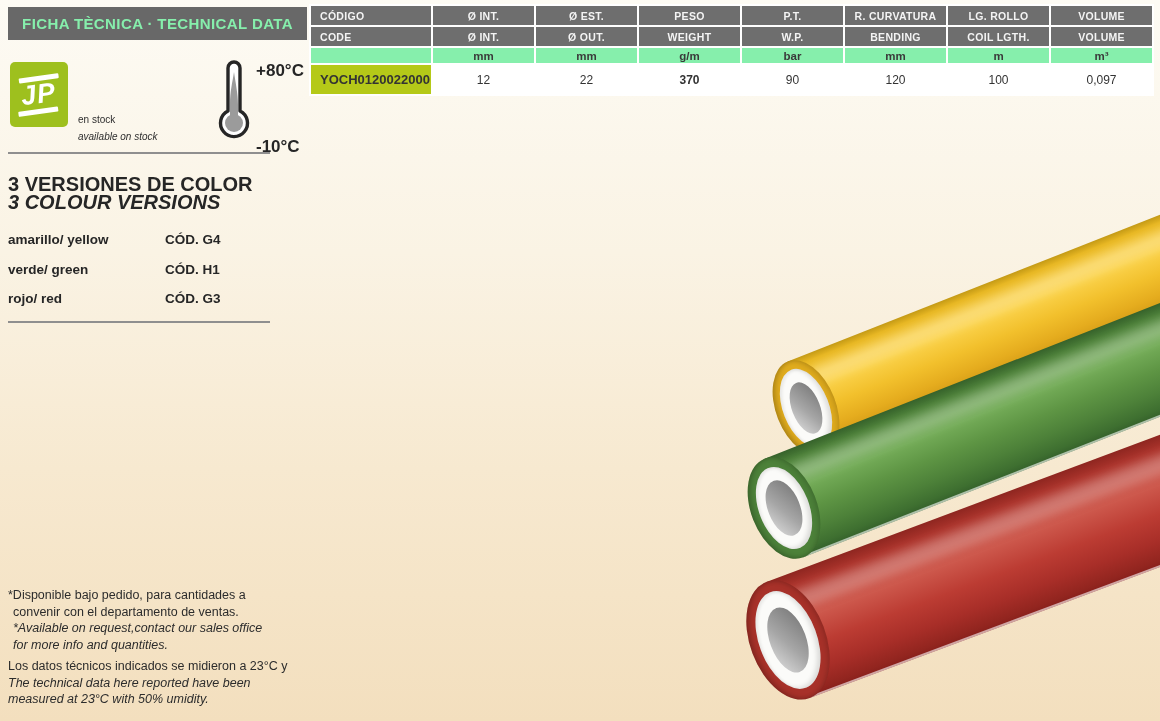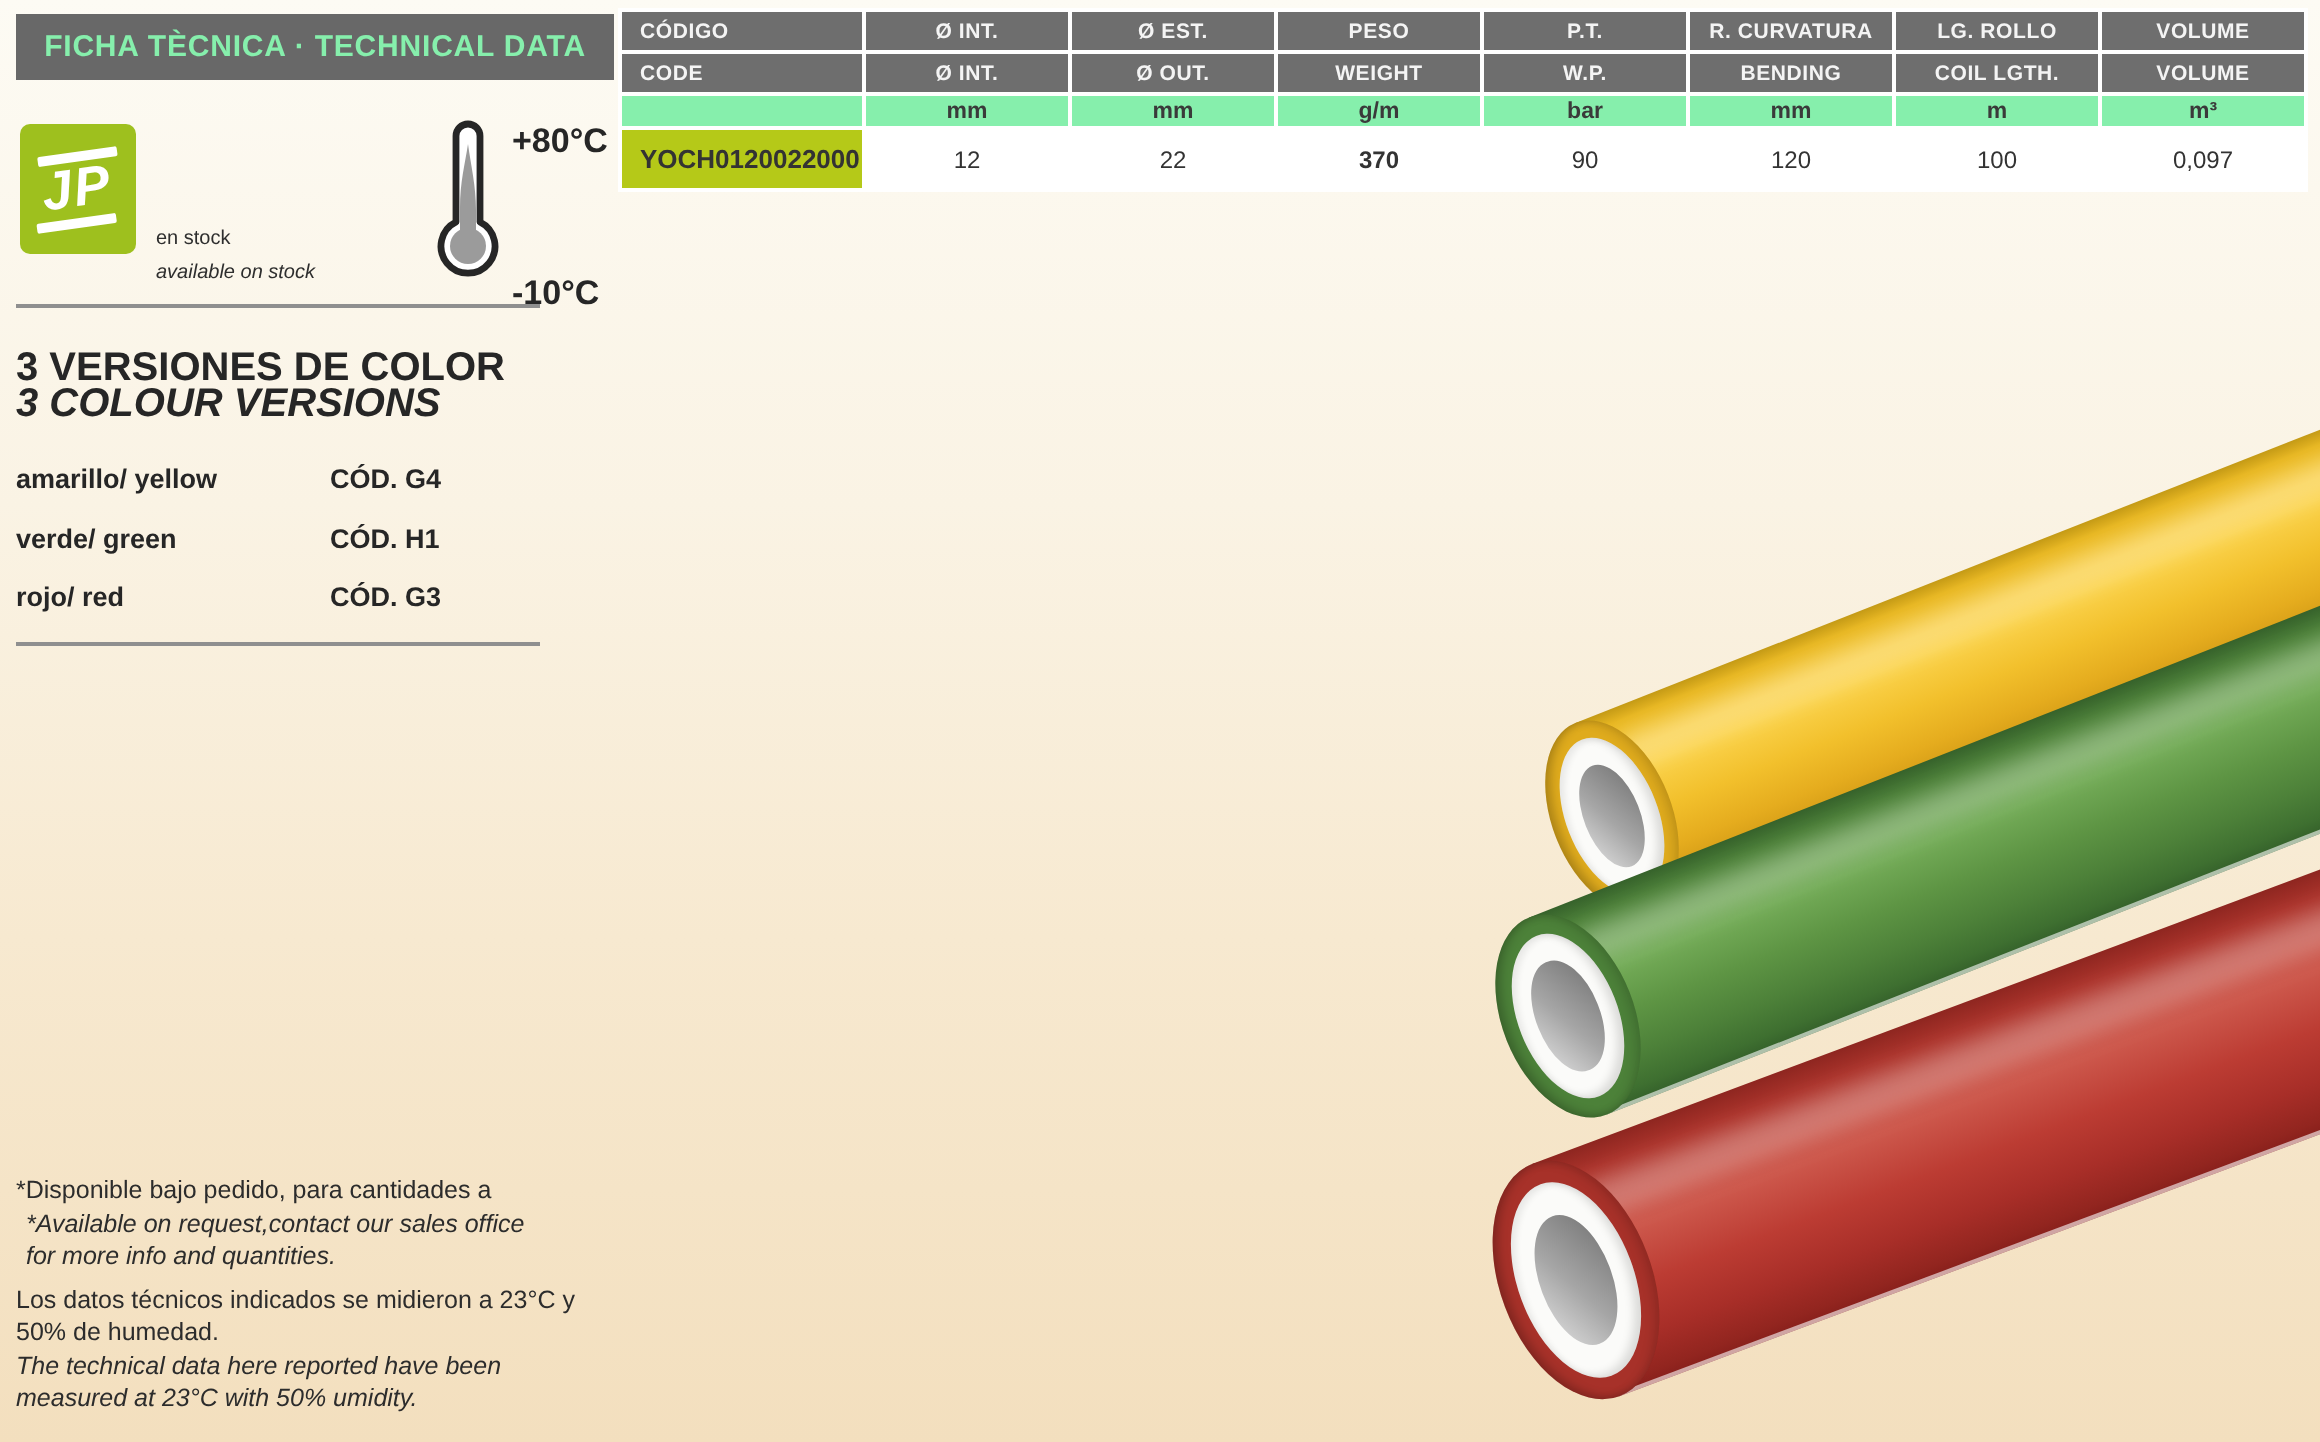--- a/index.html
+++ b/index.html
@@ -214,25 +214,25 @@
     <span class="cv-code">CÓD. H1</span>
   </div>
   <div class="cv-row cv-row-2">
     <span class="cv-name">rojo/ red</span>
     <span class="cv-code">CÓD. G3</span>
   </div>
   <div class="rule rule-2"></div>
 
   <div class="footnotes">
     <div>*Disponible bajo pedido, para cantidades a</div>
+    <div class="indent">convenir con el departamento de ventas.</div>
     <div class="it indent">*Available on request,contact our sales office</div>
     <div class="it indent">for more info and quantities.</div>
     <div class="gap"></div>
     <div>Los datos técnicos indicados se midieron a 23°C y</div>
-    <div>50% de humedad.</div>
     <div class="it">The technical data here reported have been</div>
     <div class="it">measured at 23°C with 50% umidity.</div>
   </div>
 
   <div class="tube tube-yellow">
     <div class="tube-body"></div>
     <div class="tube-cap">
       <div class="cap-white">
         <div class="cap-hole"></div>
       </div>

